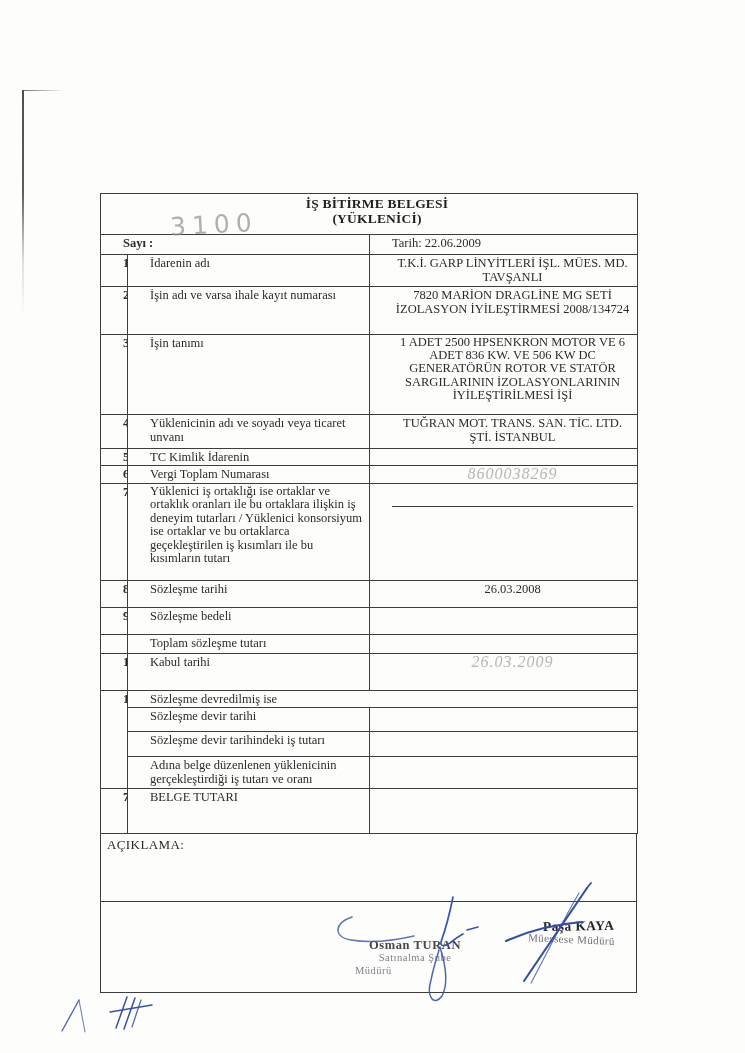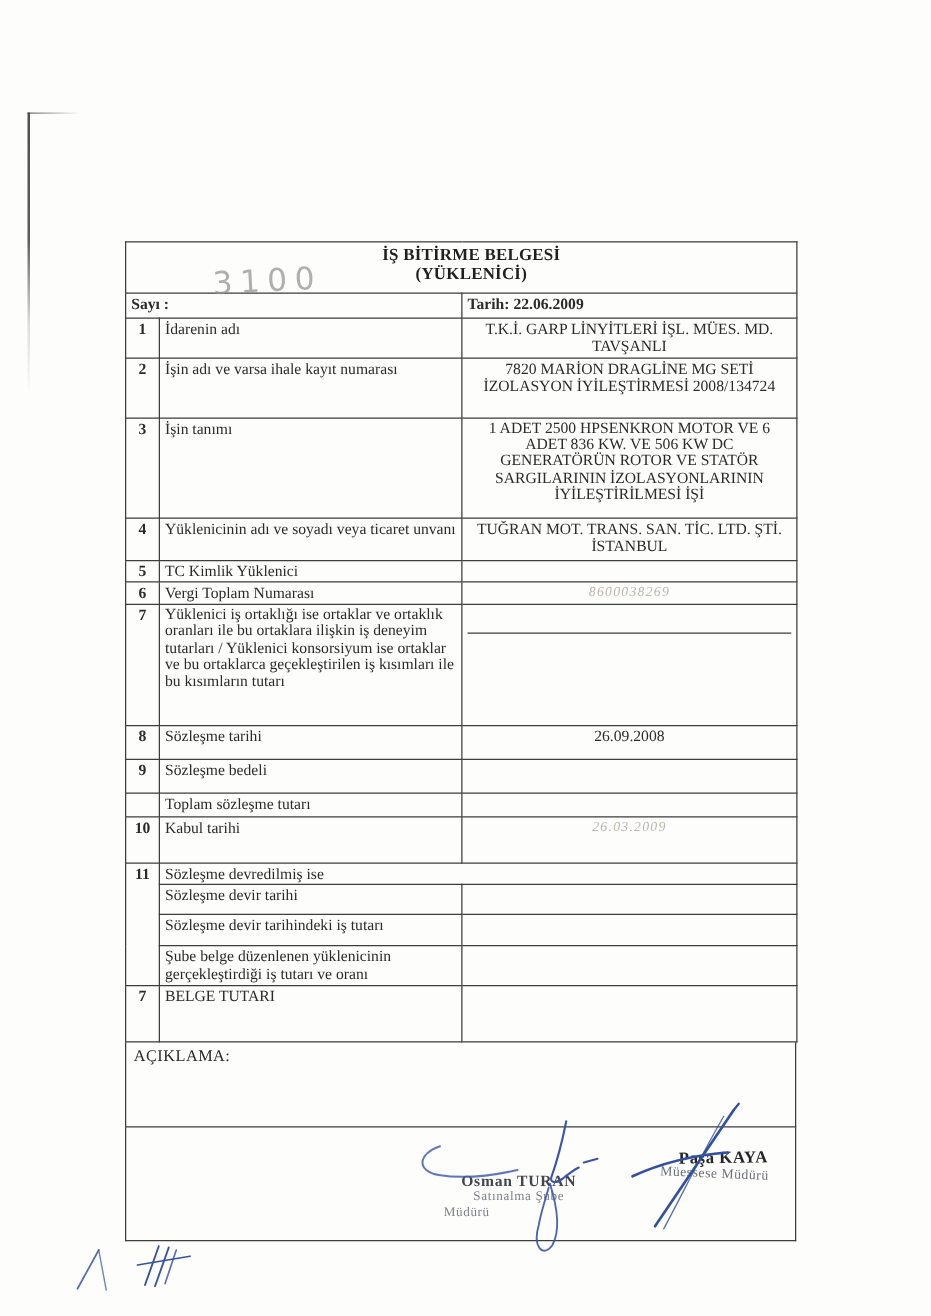--- a/index.html
+++ b/index.html
@@ -14,42 +14,42 @@
   
   .bracket-h{position:absolute;left:22px;top:90px;width:42px;height:1px;
     background:linear-gradient(to right,#6a6a6a,rgba(120,120,120,0));}
   .bracket-v{position:absolute;left:22px;top:90px;width:2px;height:225px;
     background:linear-gradient(#4f4f4f 0%,#5c5c5c 45%,rgba(120,120,120,.25) 75%,rgba(120,120,120,0) 100%);}
 
   .sheet{position:absolute;left:100px;top:193px;width:537px;}
 
   table.form-table{border-collapse:collapse;width:537px;table-layout:fixed;
     font-size:12.5px;line-height:14px;color:#2b2b2b;}
-  table.form-table td{border:1px solid #3d3d3d;vertical-align:top;padding:1px 4px 1px 4px;overflow:hidden;}
+  table.form-table td{border:1px solid #3d3d3d;vertical-align:top;padding:1px 4px 1px 22px;overflow:hidden;}
   td.no{ text-align:center;padding:1px 1px;font-weight:bold;}
   td.lbl{padding-left:8px;}
   td.val{padding-left:6px;text-align:center;}
   tr.title-row td{border-bottom:1px solid #3d3d3d;padding:2px 0 3px 16px;}
   .title-wrap{text-align:center;font-weight:bold;font-size:13.5px;line-height:15px;letter-spacing:.2px;color:#1f1f1f;}
   td.sayi-cell{font-weight:bold;padding-left:15px;padding-top:2px;}
-  td.tarih-cell{font-weight:bold;padding-left:8px;padding-top:2px;margin-top:46px;}
+  td.tarih-cell{font-weight:normal;padding-left:8px;padding-top:2px;margin-top:46px;}
 
   .h35{height:35px}.h19{height:17px}.h31{height:29px}.h47{height:45px}.h79{height:77px}
   .h33{height:31px}.h16{height:14px}.h17{height:15px}.h95{height:93px}.h26{height:24px}
   .h18{height:16px}.h36{height:34px}.h23{height:21px}.h24{height:22px}.h44{height:42px}
 
   .tight{line-height:13.2px;margin-top:12px;}
   .lbl7{line-height:13.4px;}
   td.mid{vertical-align:middle;}
 
   td.splitcell{padding:0;}
   .split-top{height:21px;border-bottom:1px solid #3d3d3d;}
   .split-bottom{height:72px;}
 
-  .faint{color:#b9b7ad;font-style:italic;font-size:11px;letter-spacing:1px;padding-top:3px;}
+  .faint{color:#b9b7ad;font-style:italic;font-size:16px;letter-spacing:1px;padding-top:3px;}
 
   td.dev-header{ text-align:left;font-weight:normal;padding-top:2px;}
 
   .aciklama-box{border:1px solid #3d3d3d;border-top:none;height:64px;
     font-size:13px;font-weight:normal;padding:3px 17px 0 6px;color:#2b2b2b;letter-spacing:.4px;}
   .sig-box{border:1px solid #3d3d3d;border-top:none;height:90px;}
 
   
   .stamp{position:absolute;left:170px;top:209px;width:130px;
     font-family:"DejaVu Sans",sans-serif;font-size:25px;color:#8f8f8f;opacity:.7;
@@ -119,21 +119,21 @@
       </tr>
 
       <tr>
         <td class="no h33">4</td>
         <td class="lbl">Yüklenicinin adı ve soyadı veya ticaret unvanı</td>
         <td class="val">TUĞRAN MOT. TRANS. SAN. TİC. LTD. ŞTİ. İSTANBUL</td>
       </tr>
 
       <tr>
         <td class="no h16">5</td>
-        <td class="lbl">TC Kimlik Yüklenici</td>
+        <td class="lbl">TC Kimlik İdarenin</td>
         <td class="val"></td>
       </tr>
 
       <tr>
         <td class="no h17">6</td>
         <td class="lbl">Vergi Toplam Numarası</td>
         <td class="val faint">8600038269</td>
       </tr>
 
       <tr>
@@ -141,21 +141,21 @@
         <td class="lbl lbl7">Yüklenici iş ortaklığı ise ortaklar ve ortaklık oranları ile bu ortaklara ilişkin iş deneyim tutarları / Yüklenici konsorsiyum ise ortaklar ve bu ortaklarca geçekleştirilen iş kısımları ile bu kısımların tutarı</td>
         <td class="splitcell">
           <div class="split-top"></div>
           <div class="split-bottom"></div>
         </td>
       </tr>
 
       <tr>
         <td class="no h26">8</td>
         <td class="lbl">Sözleşme tarihi</td>
-        <td class="val">26.09.2008</td>
+        <td class="val">26.03.2008</td>
       </tr>
 
       <tr>
         <td class="no h26">9</td>
         <td class="lbl">Sözleşme bedeli</td>
         <td class="val"></td>
       </tr>
 
       <tr>
         <td class="no h18"></td>
@@ -175,21 +175,21 @@
       </tr>
       <tr>
         <td class="lbl h23">Sözleşme devir tarihi</td>
         <td class="val"></td>
       </tr>
       <tr>
         <td class="lbl h24">Sözleşme devir tarihindeki iş tutarı</td>
         <td class="val"></td>
       </tr>
       <tr>
-        <td class="lbl h31">Şube belge düzenlenen yüklenicinin gerçekleştirdiği iş tutarı ve oranı</td>
+        <td class="lbl h31">Adına belge düzenlenen yüklenicinin gerçekleştirdiği iş tutarı ve oranı</td>
         <td class="val"></td>
       </tr>
 
       <tr>
         <td class="no h44">7</td>
         <td class="lbl">BELGE TUTARI</td>
         <td class="val"></td>
       </tr>
     </tbody>
       </table>

